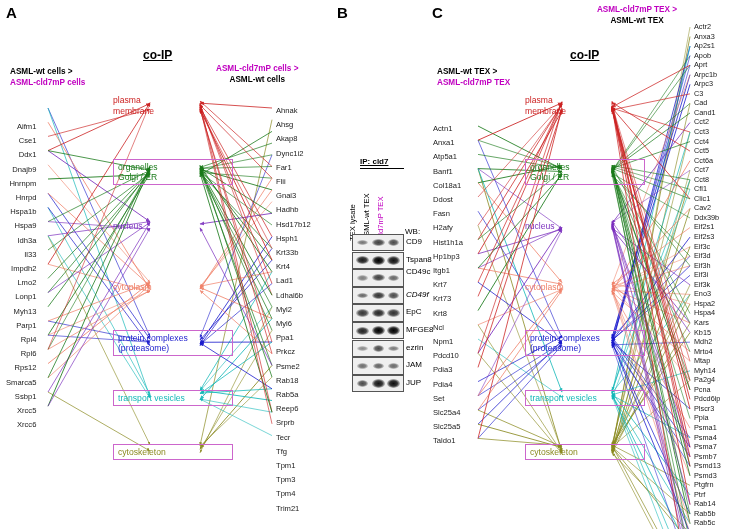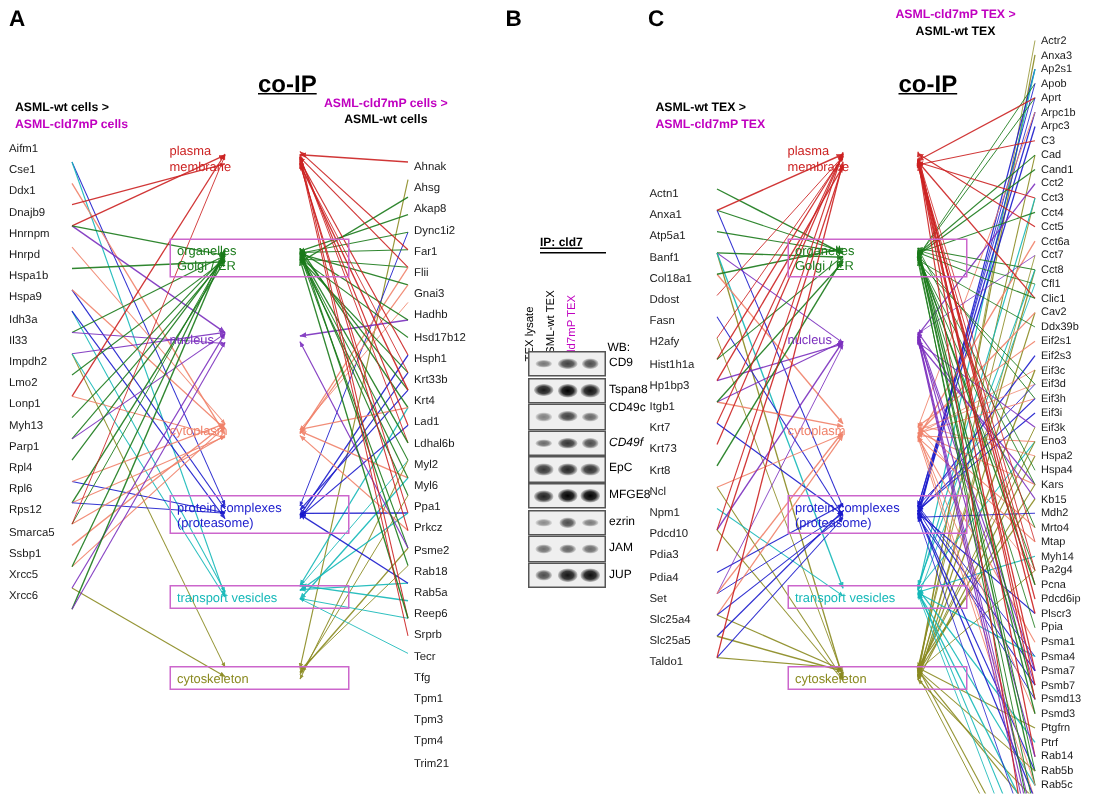--- a/index.html
+++ b/index.html
@@ -2,21 +2,21 @@
 <html><head>
 <meta charset="utf-8">
 <style>
   html,body{margin:0;padding:0;background:#ffffff;}
   body{
     width:738px;height:529px;position:relative;overflow:hidden;
     font-family:"Liberation Sans","DejaVu Sans",sans-serif;
     color:#000;
   }
   .panel-letter{position:absolute;font-size:15px;font-weight:bold;letter-spacing:0;}
-  .coip-title{position:absolute;font-size:16px;font-weight:bold;text-decoration:underline;margin-left:29px;}
+  .coip-title{position:absolute;font-size:12px;font-weight:bold;text-decoration:underline;}
   .hdr{position:absolute;font-size:8.2px;font-weight:bold;line-height:10.5px;}
   .hdr .pink{color:#c000c0;}
   .gene-list{position:absolute;font-size:7.6px;line-height:14.2px;color:#1a1a1a;white-space:nowrap;}
   .gene-list.dense{line-height:9.55px;font-size:7.3px;}
   .gene-list div{height:auto;}
   .cat{position:absolute;font-size:8.6px;text-align:left;line-height:10.5px;}
   .cat.box{border:1px solid #cc66cc;padding:1.5px 4px;}
   svg.wires{position:absolute;left:0;top:0;width:738px;height:529px;pointer-events:none;}
   .blot-hdr{position:absolute;font-size:8px;font-weight:bold;text-decoration:underline;}
   .lane-lab{position:absolute;font-size:7.6px;transform-origin:left bottom;transform:rotate(-90deg);white-space:nowrap;}
@@ -327,21 +327,21 @@
 <div class="hdr" style="left:10px;top:67px;">
   <div>ASML-wt cells &gt;</div>
   <div class="pink">ASML-cld7mP cells</div>
 </div>
 
 <div class="hdr" style="left:216px;top:64px;text-align:center;">
   <div class="pink boxed-top">ASML-cld7mP cells &gt;</div>
   <div>ASML-wt cells</div>
 </div>
 
-<div class="gene-list" id="a-left" style="left:6px;top:92px;">
+<div class="gene-list" id="a-left" style="left:6px;top:120px;text-align:right;">
     <div>Aifm1</div>
     <div>Cse1</div>
     <div>Ddx1</div>
     <div>Dnajb9</div>
     <div>Hnrnpm</div>
     <div>Hnrpd</div>
     <div>Hspa1b</div>
     <div>Hspa9</div>
     <div>Idh3a</div>
     <div>Il33</div>

